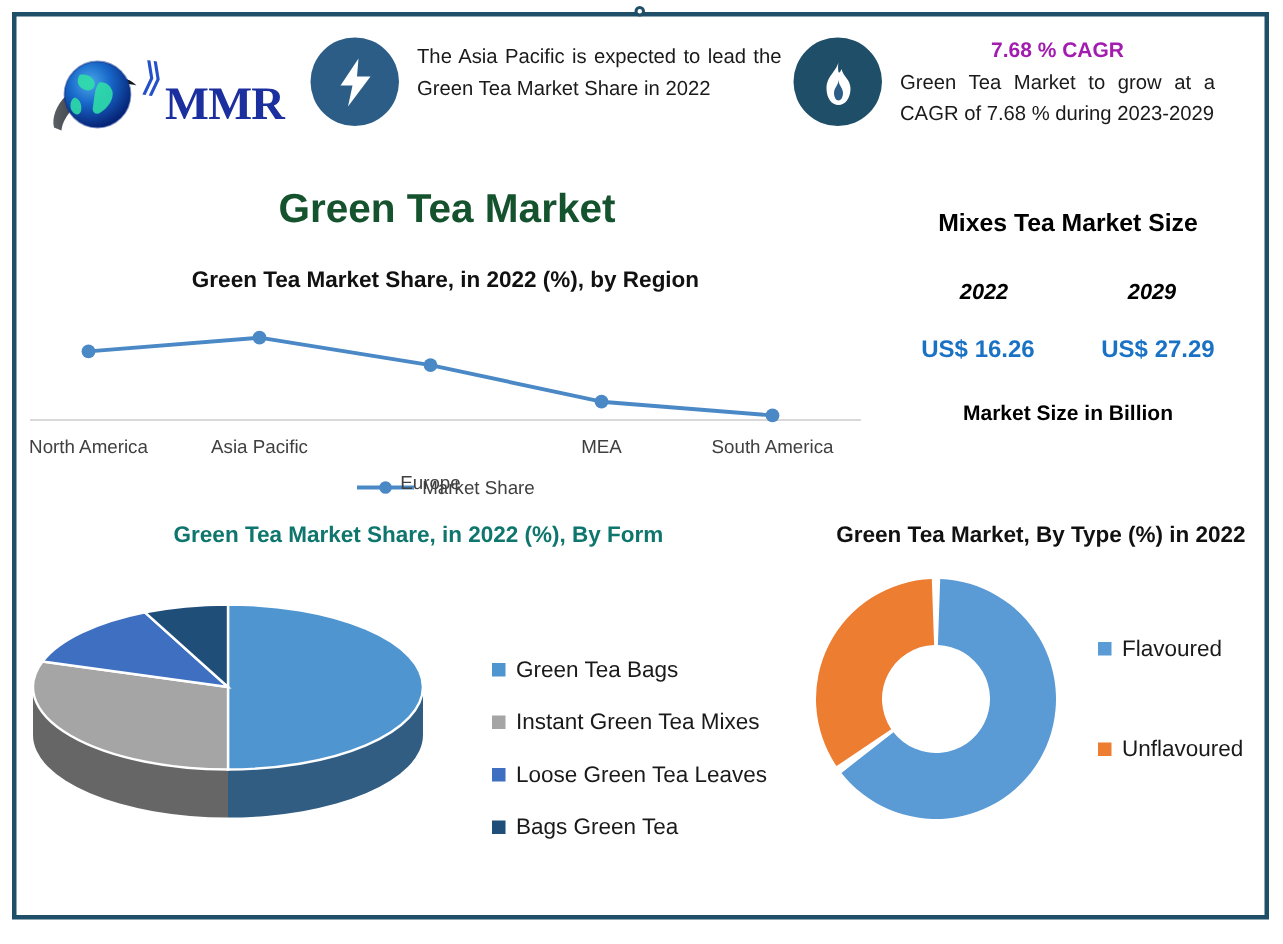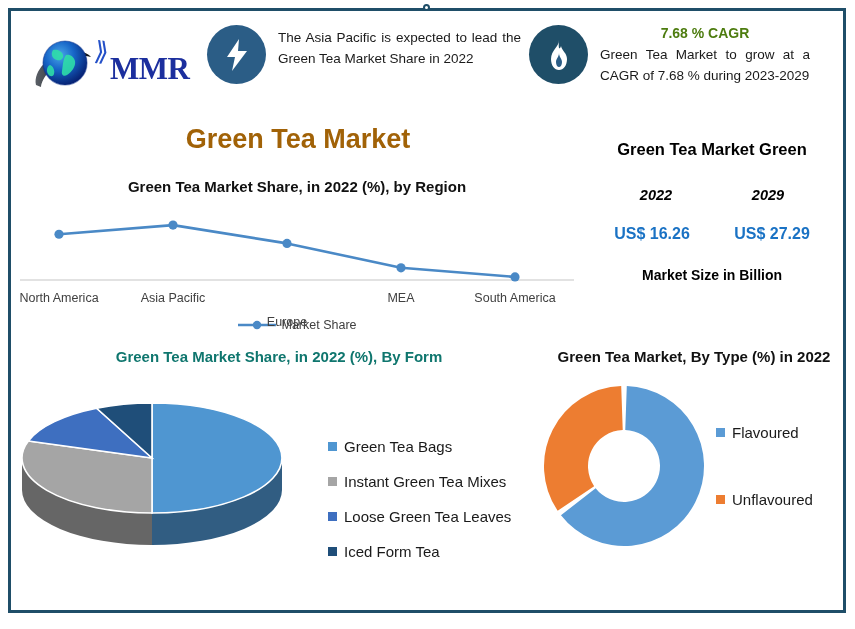--- a/index.html
+++ b/index.html
@@ -115,42 +115,42 @@
     color: #1a1a1a;
     text-align: justify;
     text-justify: inter-word;
     max-width: 245px;
     padding-top: 2px;
   }
   .cagr-block { padding-top: 0px; max-width: 210px; }
   .cagr-title {
     font-size: 14px;
     font-weight: bold;
-    color: #4d7c0f;
+    color: #a21caf;
     text-align: center;
     margin-bottom: 3px;
   }
   .cagr-body {
     font-size: 13.5px;
     line-height: 21px;
     color: #1a1a1a;
     text-align: justify;
     text-justify: inter-word;
   }
 
   
   .main-title {
     position: absolute;
     left: 18px;
     top: 124px;
     width: 560px;
     text-align: center;
     font-size: 27px;
     font-weight: bold;
-    color: #a16207;
+    color: #14532d;
   }
 
   
   .linechart-block {
     position: absolute;
     left: 14px;
     top: 178px;
     width: 566px;
     height: 152px;
   }
@@ -302,20 +302,21 @@
     font-size: 15px;
     font-weight: bold;
     color: #111111;
     line-height: 22px;
     margin-top: 6px;
   }
   .donut-row {
     display: flex;
     align-items: center;
     margin-top: 10px;
+    gap: 16px;
   }
   .donut-canvas {
     flex: 0 0 auto;
     width: 168px;
     height: 175px;
     margin-left: -8px;
   }
   .donut-legend {
     flex: 1;
     padding-left: 8px;
@@ -420,21 +421,21 @@
         <svg width="40" height="12" viewBox="0 0 40 12">
           <line x1="1" y1="6" x2="39" y2="6" stroke="#4a89c6" stroke-width="2.6"></line>
           <circle cx="20" cy="6" r="4.2" fill="#4a89c6"></circle>
         </svg>
       </span>
       <span>Market Share</span>
     </div>
   </div>
 
   <div class="marketsize">
-    <div class="ms-title">Green Tea Market Green</div>
+    <div class="ms-title">Mixes Tea Market Size</div>
     <div class="ms-years">
       <div class="ms-year">2022</div>
       <div class="ms-year">2029</div>
     </div>
     <div class="ms-values">
       <div class="ms-value">US$ 16.26</div>
       <div class="ms-value">US$ 27.29</div>
     </div>
     <div class="ms-foot">Market Size in Billion</div>
   </div>
@@ -462,21 +463,21 @@
           <div class="legend-item">
             <span class="legend-swatch" style="background: rgb(165, 165, 165);"></span>
             <span>Instant Green Tea Mixes</span>
           </div>
           <div class="legend-item">
             <span class="legend-swatch" style="background: rgb(62, 111, 192);"></span>
             <span>Loose Green Tea Leaves</span>
           </div>
           <div class="legend-item">
             <span class="legend-swatch" style="background: rgb(31, 78, 121);"></span>
-            <span>Iced Form Tea</span>
+            <span>Bags Green Tea</span>
           </div>
         </div>
     </div>
   </div>
 
   <div class="donut-block">
     <div class="donut-title">Green Tea Market, By Type (%) in 2022</div>
     <div class="donut-row">
       <div class="donut-canvas">
         <svg width="168" height="175" viewBox="0 0 168 175">

